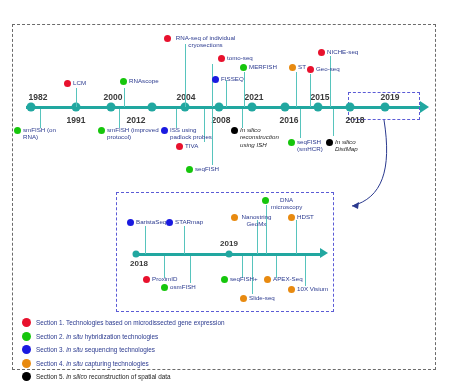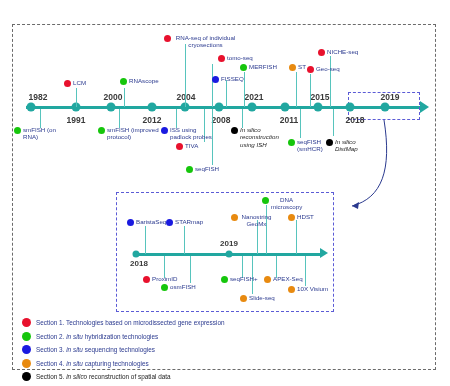--- a/index.html
+++ b/index.html
@@ -77,25 +77,25 @@
     <div class="node" style="left:219px;top:87px"></div>
     <div class="node" style="left:252px;top:87px"></div>
     <div class="node" style="left:285px;top:87px"></div>
     <div class="node" style="left:318px;top:87px"></div>
     <div class="node" style="left:350px;top:87px"></div>
     <div class="node" style="left:385px;top:87px"></div>
 
     <div class="yearlab" style="left:38px;top:72px">1982</div>
     <div class="yearlab" style="left:76px;top:95px">1991</div>
     <div class="yearlab" style="left:113px;top:72px">2000</div>
-    <div class="yearlab" style="left:152px;top:95px">2012</div>
+    <div class="yearlab" style="left:136px;top:95px">2012</div>
     <div class="yearlab" style="left:186px;top:72px">2004</div>
     <div class="yearlab" style="left:221px;top:95px">2008</div>
     <div class="yearlab" style="left:254px;top:72px">2021</div>
-    <div class="yearlab" style="left:289px;top:95px">2011</div>
+    <div class="yearlab" style="left:289px;top:95px">2016</div>
     <div class="yearlab" style="left:320px;top:72px">2015</div>
     <div class="yearlab" style="left:355px;top:95px">2018</div>
     <div class="yearlab" style="left:390px;top:72px">2019</div>
 
     <div class="stem" style="left:76px;top:68px;height:19px"></div>
     <div class="stem" style="left:124px;top:68px;height:19px"></div>
     <div class="stem" style="left:185px;top:24px;height:63px"></div>
     <div class="stem" style="left:212px;top:44px;height:43px"></div>
     <div class="stem" style="left:226px;top:60px;height:27px"></div>
     <div class="stem" style="left:244px;top:52px;height:35px"></div>

